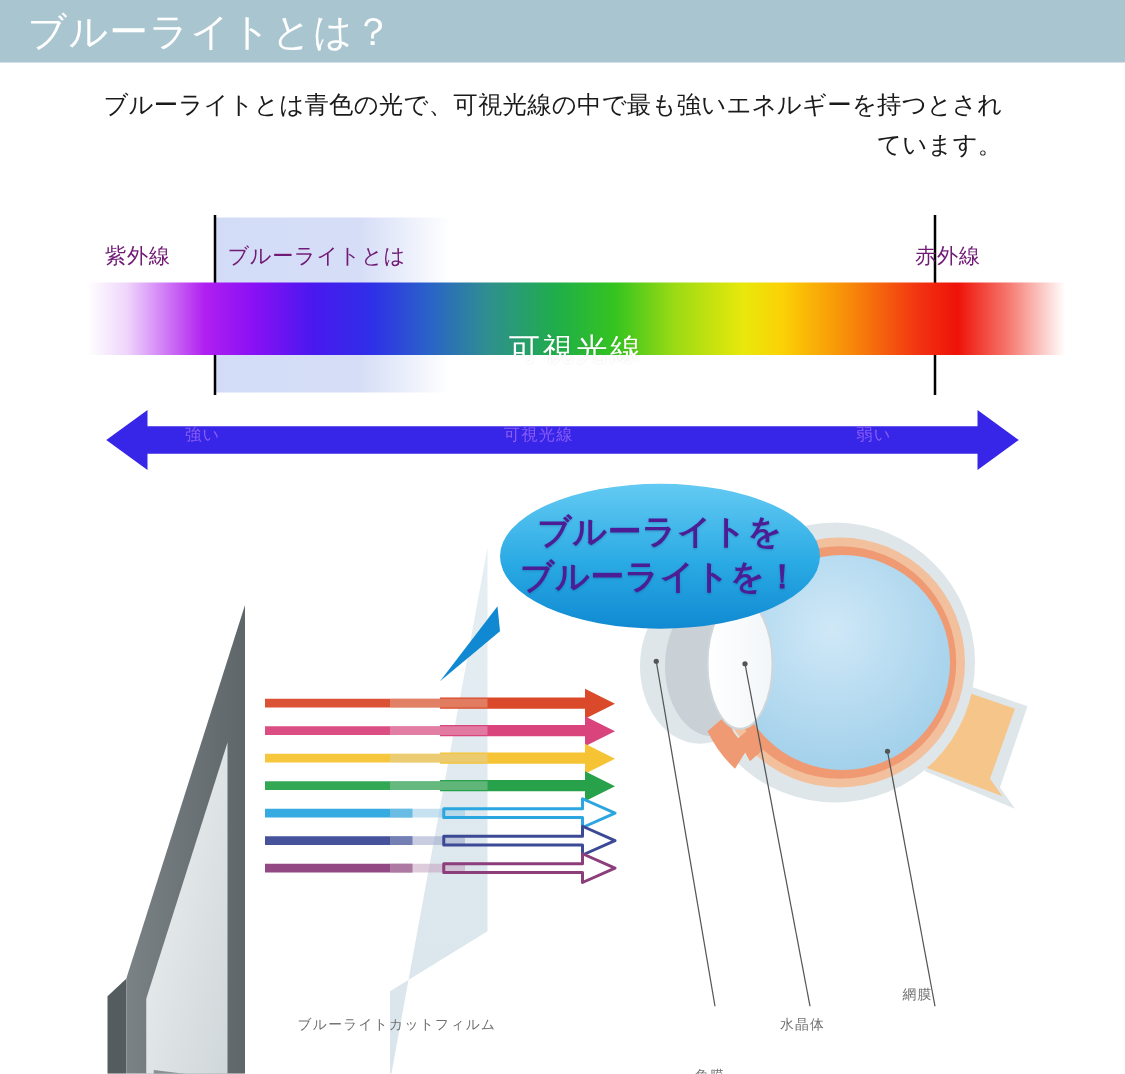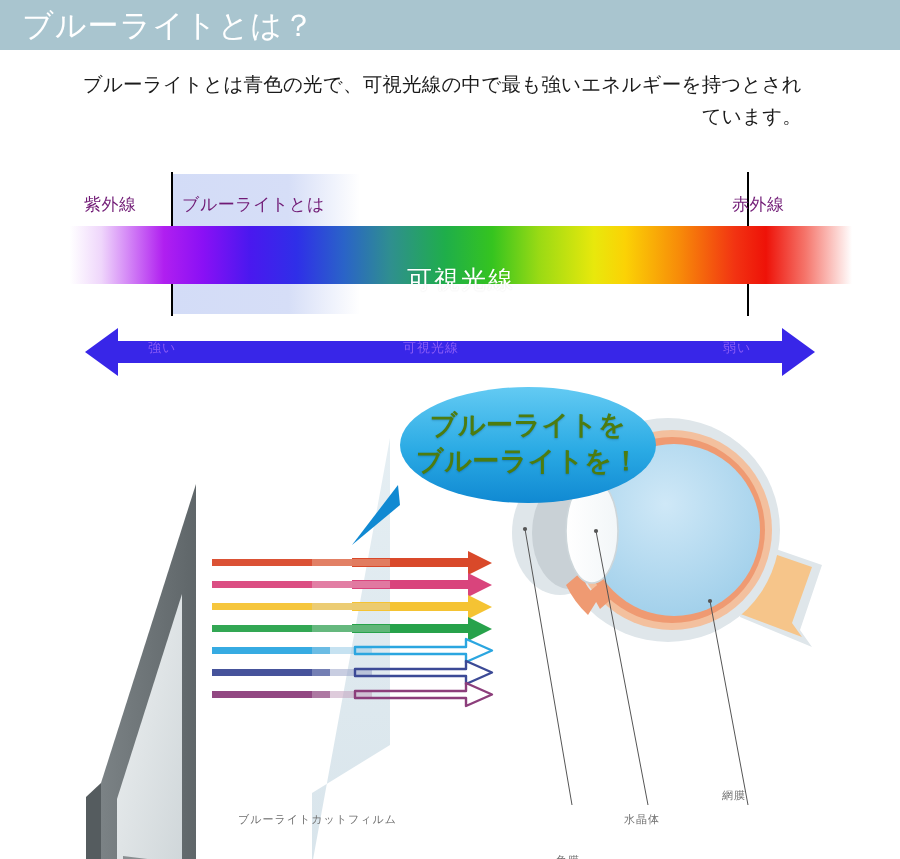--- a/index.html
+++ b/index.html
@@ -83,30 +83,30 @@
   
   .energy-wrap{position:absolute;left:0;top:322px;width:900px;height:60px;}
   .energy-svg{position:absolute;left:0;top:0;}
   .energy-labels{position:absolute;left:0;top:0;width:900px;height:60px;}
   .en-lbl{
     position:absolute;top:17px;font-size:13px;color:#8b5cf6;
     white-space:nowrap;letter-spacing:1px;
   }
   .en-lbl.strong{left:148px;}
   .en-lbl.mid{left:403px;}
-  .en-lbl.weak{left:723px;}
+  .en-lbl.weak{left:685px;}
 
   
   .illus{position:absolute;left:0;top:385px;width:900px;height:474px;}
   .illus svg{position:absolute;left:0;top:0;}
 
   
   .bubble-text{
     position:absolute;left:404px;top:22px;width:248px;
-    text-align:center;color:#4d7c0f;font-size:27px;line-height:36px;
+    text-align:center;color:#4c1d95;font-size:27px;line-height:36px;
     font-weight:bold;letter-spacing:0.5px;
     text-shadow:0 1px 2px rgba(0,60,110,.30);
     pointer-events:none;
   }
 
   
   .cap{
     position:absolute;font-size:11px;color:#6f6f6f;white-space:nowrap;
     letter-spacing:1px;
   }

